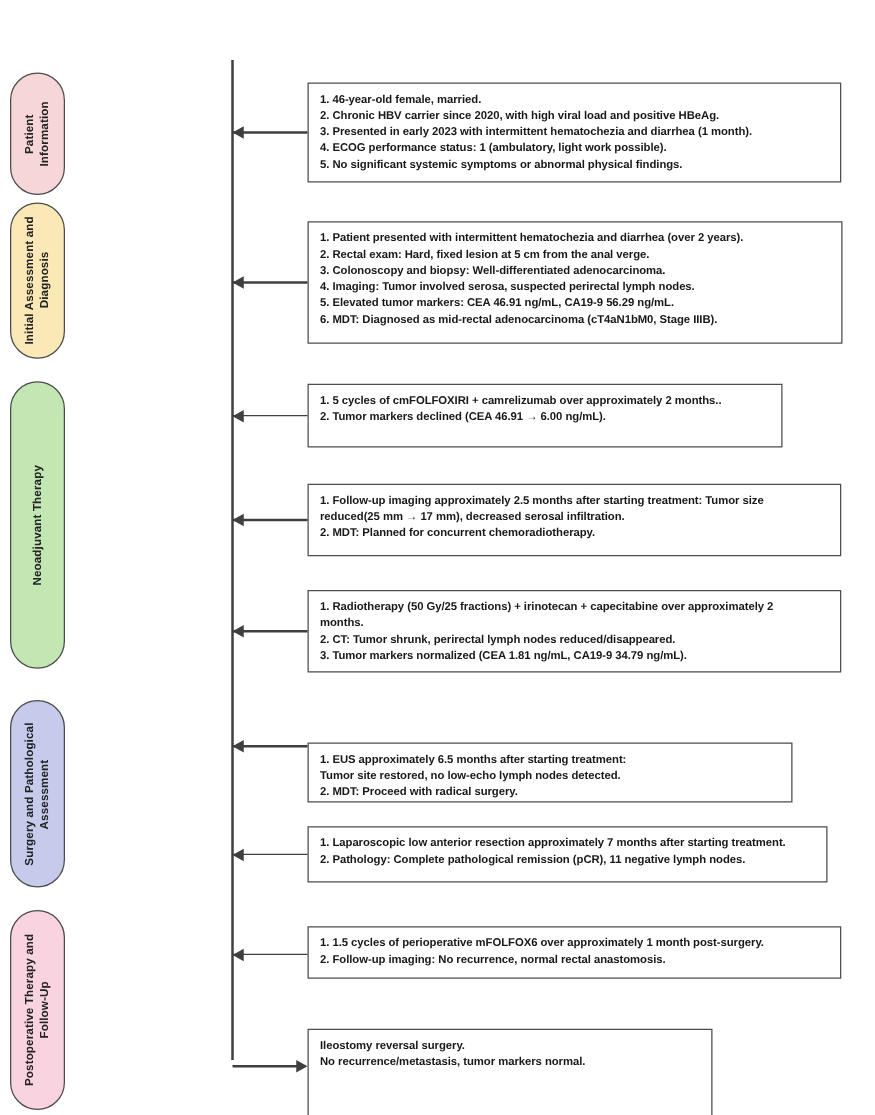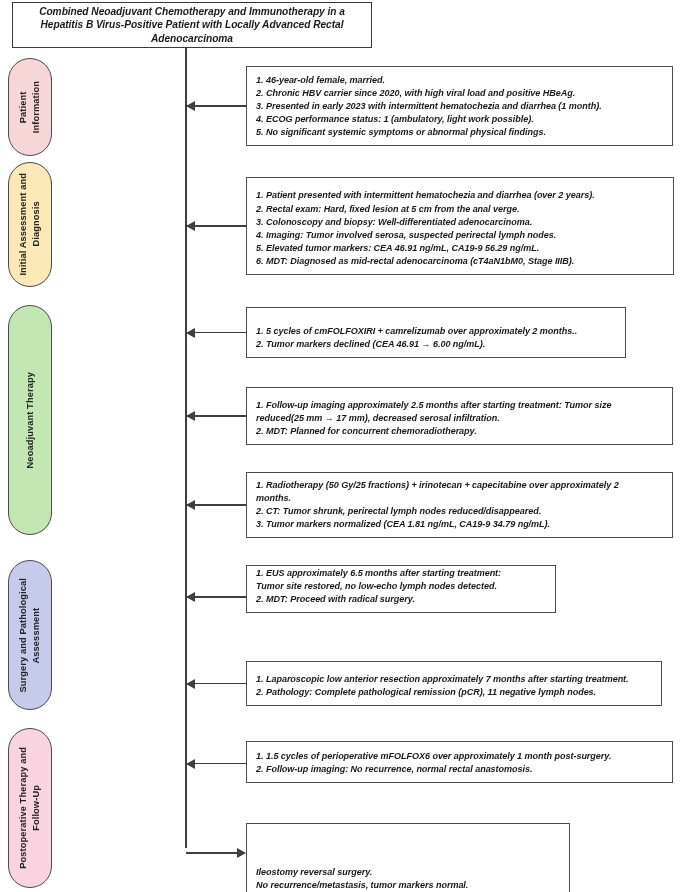--- a/index.html
+++ b/index.html
@@ -42,23 +42,22 @@
     font-size:9.3px;font-weight:bold;line-height:12.6px;
     color:#232323;text-align:center;white-space:pre-line;
     letter-spacing:0.1px;
   }
 
   
   .cbox{
     position:absolute;
     border:1.3px solid #4d4d4d;background:#ffffff;
     box-sizing:border-box;
-    display:flex;align-items:flex-end;
+    display:flex;align-items:flex-start;
     padding:6px 7px 6px 9px;
-    font-style:italic;
   }
   .cbox-text{
     font-size:9.05px;line-height:13.1px;font-weight:bold;
     color:#181818;white-space:pre-line;letter-spacing:-0.04px;
   }
 
   
   .conn-line{position:absolute;height:1.7px;background:#3f3f3f;}
   .arrow-left{
     position:absolute;width:0;height:0;
@@ -69,23 +68,20 @@
     position:absolute;width:0;height:0;
     border-top:5px solid transparent;border-bottom:5px solid transparent;
     border-left:9px solid #3f3f3f;
   }
 </style>
 </head>
 <body>
 
 <div id="canvas">
 
-  <div class="title-box">
-    <div class="title-text">Combined Neoadjuvant Chemotherapy and Immunotherapy in a Hepatitis B Virus-Positive Patient with Locally Advanced Rectal Adenocarcinoma</div>
-  </div>
 
   <div class="spine"></div>
 
   <div id="stage-layer">
       <div class="pill" style="top: 58px; height: 98px; background: rgb(247, 214, 216);">
         <div class="pill-label">Patient
 Information</div>
       </div>
       <div class="pill" style="top: 162px; height: 125px; background: rgb(250, 233, 182);">
         <div class="pill-label">Initial Assessment and
@@ -137,21 +133,21 @@
       <div class="conn-line" style="top: 415.15px; left: 186px; width: 60px;"></div>
       <div class="arrow-left" style="left: 186px; top: 411px;"></div>
       <div class="cbox" style="left: 246px; top: 472px; width: 427px; height: 66px;">
         <div class="cbox-text">1. Radiotherapy (50 Gy/25 fractions) + irinotecan + capecitabine over approximately 2
 months.
 2. CT: Tumor shrunk, perirectal lymph nodes reduced/disappeared.
 3. Tumor markers normalized (CEA 1.81 ng/mL, CA19-9 34.79 ng/mL).</div>
       </div>
       <div class="conn-line" style="top: 504.15px; left: 186px; width: 60px;"></div>
       <div class="arrow-left" style="left: 186px; top: 500px;"></div>
-      <div class="cbox" style="left: 246px; top: 565px; width: 310px; height: 48px;">
+      <div class="cbox" style="left: 246px; top: 594px; width: 388px; height: 48px;">
         <div class="cbox-text">1. EUS approximately 6.5 months after starting treatment:
 Tumor site restored, no low-echo lymph nodes detected.
 2. MDT: Proceed with radical surgery.</div>
       </div>
       <div class="conn-line" style="top: 596.15px; left: 186px; width: 60px;"></div>
       <div class="arrow-left" style="left: 186px; top: 592px;"></div>
       <div class="cbox" style="left: 246px; top: 661px; width: 416px; height: 45px;">
         <div class="cbox-text">1. Laparoscopic low anterior resection approximately 7 months after starting treatment.
 2. Pathology: Complete pathological remission (pCR), 11 negative lymph nodes.</div>
       </div>

